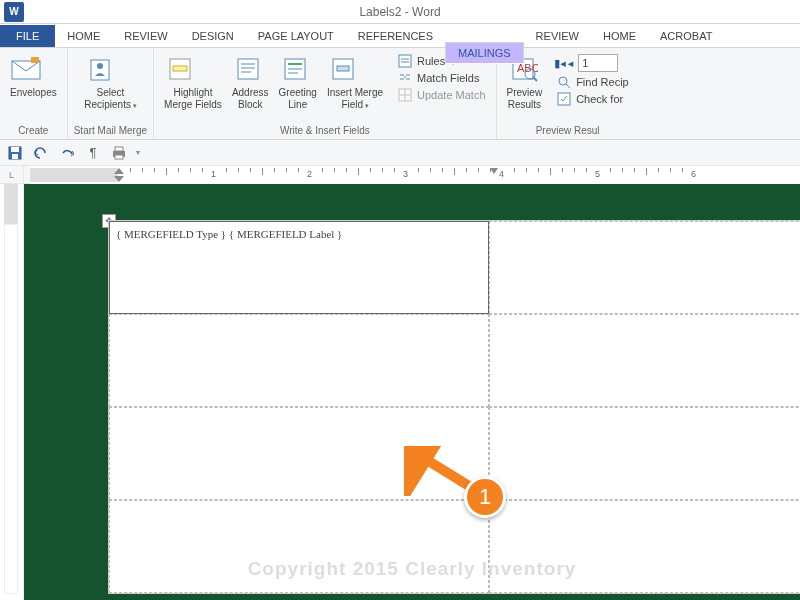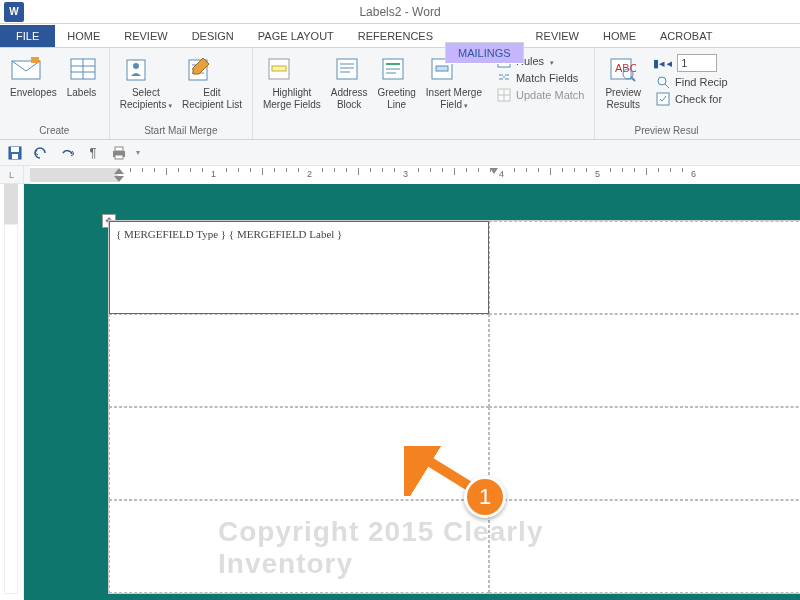--- a/index.html
+++ b/index.html
@@ -28,31 +28,31 @@
 .corner{width:24px;height:18px;border-right:1px solid #e5e5e5;display:flex;align-items:center;justify-content:center;color:#888;font-size:9px}
 .hruler{flex:1;height:18px;background:#fff;position:relative;margin-left:6px;overflow:hidden}
 .ruler-dark{position:absolute;height:14px;top:2px;background:#ddd}
 .ruler-nums{position:absolute;top:2px;left:0;right:0;height:14px}
 .tick{position:absolute;top:0;width:1px;height:4px;background:#888}
 .ticknum{position:absolute;top:1px;font-size:9px;color:#666}
 .docarea{display:flex;height:416px;background:#fff}
 .vruler{width:24px;background:#fff;border-right:1px solid #eee;position:relative}
 .vruler .vdark{position:absolute;left:4px;width:14px;background:#ddd}
 .vruler .vlight{position:absolute;left:4px;width:14px;background:#fff;border:1px solid #eee}
-.page{flex:1;background:#0f766e;position:relative;overflow:hidden}
+.page{flex:1;background:#14532d;position:relative;overflow:hidden}
 .sheet{position:absolute;left:84px;top:36px;width:780px;border:1px solid #ccc;background:#fff}
 .anchor{position:absolute;left:78px;top:30px;width:14px;height:14px;border:1px solid #999;display:flex;align-items:center;justify-content:center;font-size:9px;color:#666;background:#fff}
 .labelgrid{display:grid;grid-template-columns:380px 380px}
 .labelcell{height:93px;border:1px dashed #bbb;padding:4px 6px;font-family:"Times New Roman",serif;font-size:14px;color:#333}
 .labelcell.first{border:1px solid #666}
 .merge-text{font-family:"Times New Roman",serif}
 .callout{position:absolute;left:380px;top:262px;pointer-events:none}
 .callout-arrow{position:absolute;width:90px;height:50px}
 .callout-circle{position:absolute;left:60px;top:30px;width:42px;height:42px;border-radius:50%;background:#f58220;border:3px solid #fff;box-shadow:0 2px 4px rgba(0,0,0,.3);display:flex;align-items:center;justify-content:center;color:#fff;font-size:22px;font-weight:normal}
-.watermark{position:absolute;bottom:20px;left:50%;transform:translateX(-50%);color:#ddd;font-size:28px;letter-spacing:1px;font-weight:600}
+.watermark{position:absolute;bottom:20px;left:50%;transform:translateX(-50%);color:#ddd;font-size:19px;letter-spacing:1px;font-weight:600}
 .recnum{width:40px;height:18px;border:1px solid #aaa;background:#fff;text-align:left;padding:0 3px;font-size:11px;margin-left:3px}
 svg{display:block}
 </style>
 </head>
 <body>
 
 <div class="titlebar">
   <div class="word-logo">W</div>
   <div class="title-text">Labels2 - Word</div>
 </div>
@@ -77,59 +77,37 @@
       <div class="rbtn">
         <div class="ric">
           <svg width="30" height="24" viewBox="0 0 30 24">
               <rect x="1" y="4" width="28" height="18" fill="#fff" stroke="#5b8bb8"></rect>
               <path d="M1 4 L15 14 L29 4" fill="none" stroke="#5b8bb8"></path>
               <rect x="20" y="0" width="8" height="6" fill="#e8a03d"></rect>
             </svg>
         </div>
         <div class="rlbl">Envelopes</div>
       </div>
-      <div class="rbtn">
-        <div class="ric">
-          <svg width="30" height="24" viewBox="0 0 30 24">
-              <rect x="3" y="2" width="24" height="20" fill="#fff" stroke="#5b8bb8"></rect>
-              <line x1="3" y1="9" x2="27" y2="9" stroke="#5b8bb8"></line>
-              <line x1="3" y1="15" x2="27" y2="15" stroke="#5b8bb8"></line>
-              <line x1="15" y1="2" x2="15" y2="22" stroke="#5b8bb8"></line>
-            </svg>
-        </div>
-        <div class="rlbl">Labels</div>
-      </div>
     </div>
     <div class="rgroup-label">Create</div>
   </div>
 
   <div class="rgroup">
     <div class="rgroup-body">
       <div class="rbtn">
         <div class="ric">
           <svg width="30" height="26" viewBox="0 0 30 26">
               <rect x="6" y="4" width="18" height="20" fill="#fff" stroke="#5b8bb8"></rect>
               <circle cx="15" cy="10" r="3" fill="#5b8bb8"></circle>
               <path d="M10 20 q5 -6 10 0" fill="#5b8bb8"></path>
             </svg>
         </div>
         <div class="rlbl dropdown-arrow" style="white-space:pre">Select
 Recipients</div>
       </div>
-      <div class="rbtn">
-        <div class="ric">
-          <svg width="30" height="26" viewBox="0 0 30 26">
-              <rect x="6" y="4" width="18" height="20" fill="#fff" stroke="#5b8bb8"></rect>
-              <path d="M9 9 h12 M9 13 h12 M9 17 h12" stroke="#5b8bb8"></path>
-              <path d="M20 2 l6 6 -10 10 -6 0 0 -6 z" fill="#e8a03d" stroke="#9c6a1f"></path>
-            </svg>
-        </div>
-        <div class="rlbl" style="white-space:pre">Edit
-Recipient List</div>
-      </div>
     </div>
     <div class="rgroup-label">Start Mail Merge</div>
   </div>
 
   <div class="rgroup">
     <div class="rgroup-body">
       <div class="rbtn">
         <div class="ric">
           <svg width="28" height="26" viewBox="0 0 28 26">
               <rect x="4" y="3" width="20" height="20" fill="#fff" stroke="#999"></rect>
@@ -195,20 +173,21 @@
               <svg width="14" height="14">
                 <rect x="1" y="1" width="12" height="12" fill="#fff" stroke="#999"></rect>
                 <line x1="7" y1="1" x2="7" y2="13" stroke="#999"></line>
                 <line x1="1" y1="7" x2="13" y2="7" stroke="#999"></line>
               </svg>
             </span>
           <span>Update Match</span>
         </div>
       </div>
     </div>
+    <div class="rgroup-label">Write &amp; Insert Fields</div>
   </div>
 
   <div class="rgroup" style="border-right:none">
     <div class="rgroup-body">
       <div class="rbtn">
         <div class="ric">
           <svg width="30" height="26" viewBox="0 0 30 26">
               <rect x="5" y="3" width="20" height="20" fill="#fff" stroke="#5b8bb8"></rect>
               <text x="9" y="16" font-size="9" fill="#b33" font-family="serif">ABC</text>
               <circle cx="22" cy="18" r="5" fill="none" stroke="#5b8bb8"></circle>

